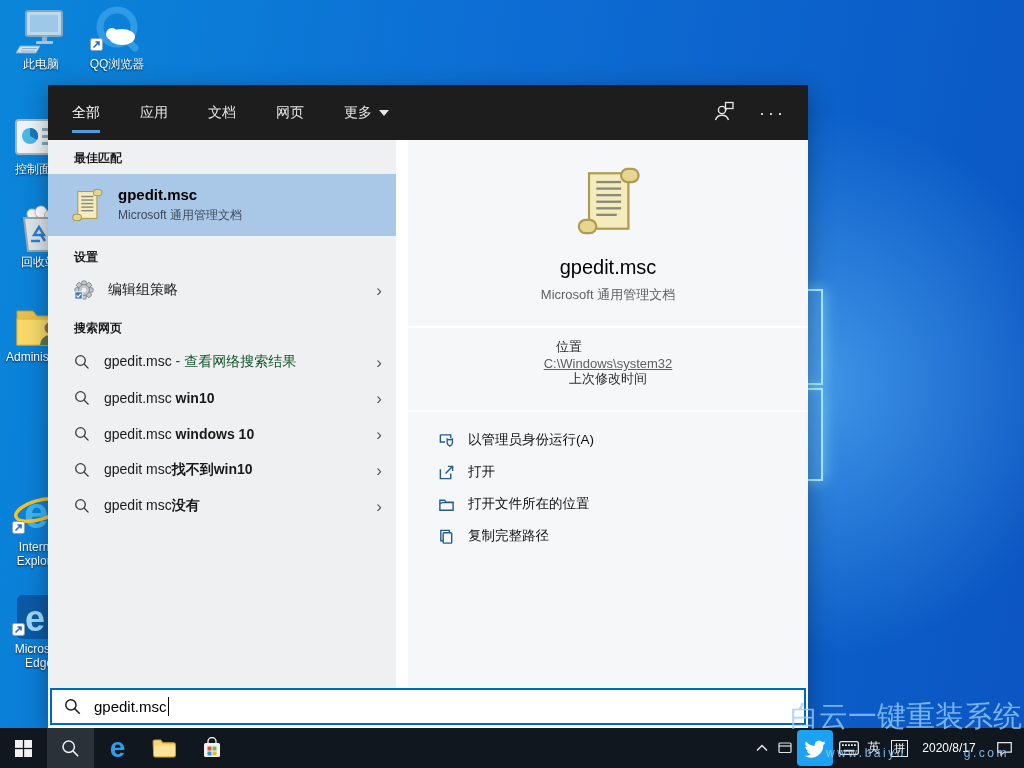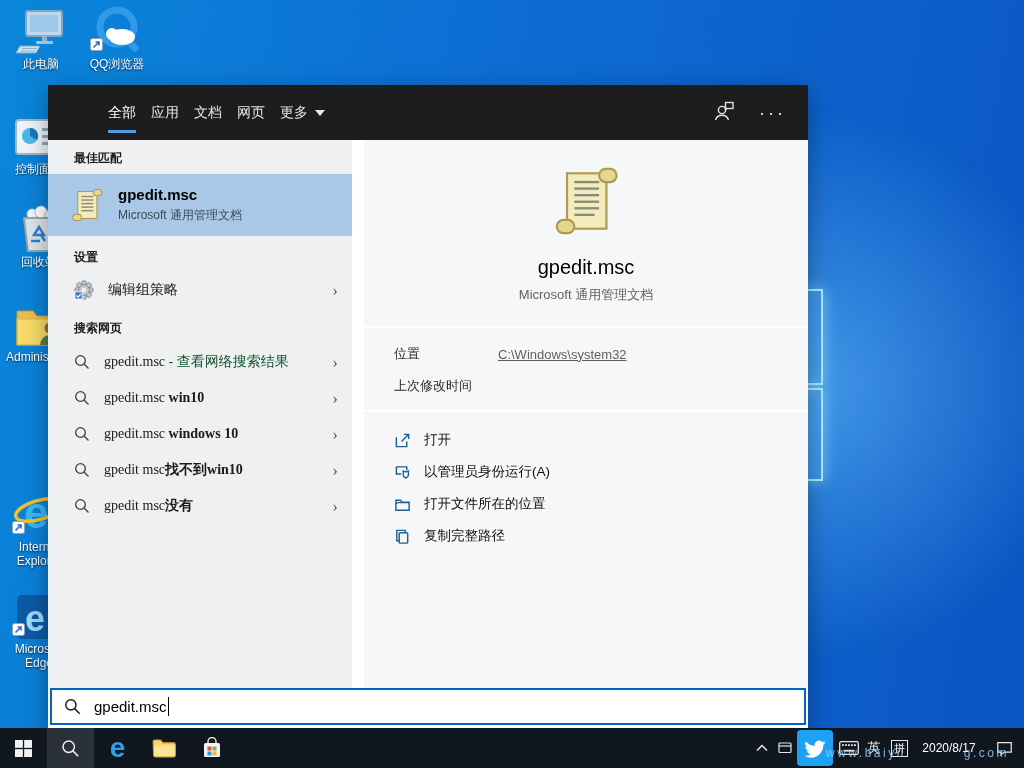--- a/index.html
+++ b/index.html
@@ -23,52 +23,52 @@
   .dicon { position:absolute; width:66px; text-align:center; color:#fff; z-index:10; }
   .dicon .dlabel { font-size:12px; line-height:14px; text-shadow:0 1px 2px rgba(0,0,0,.75); margin-top:2px; white-space:nowrap; }
   .dicon .dlabel.wrap { white-space:normal; }
   .dicon .art { position:relative; height:50px; display:flex; align-items:flex-end; justify-content:center; }
   .sc-badge { position:absolute; left:6px; bottom:0; }
 
   
   .panel { position:absolute; left:48px; top:85px; width:760px; height:643px; z-index:40;
     background:#ffffff; box-shadow:0 6px 22px rgba(0,0,0,.35); }
   .topbar { height:55px; background:#1d1d1d; display:flex; align-items:center; padding:0 24px; position:relative; }
-  .tabs { display:flex; gap:15px; height:100%;margin-left:36px; }
+  .tabs { display:flex; gap:40px; height:100%; }
   .tab { height:100%; display:flex; align-items:center; color:#e6e6e6; font-size:14px; position:relative; cursor:default; }
   .tab.active { color:#fff; }
   .tab.active::after { content:""; position:absolute; left:0; right:0; bottom:7px; height:3px; background:#4f9ee3; }
   .tab .dda { width:0; height:0; border-left:5px solid transparent; border-right:5px solid transparent; border-top:6px solid #e6e6e6; margin-left:7px; }
   .topbar-right { position:absolute; right:22px; display:flex; align-items:center; gap:24px; }
   .dots { color:#e8e8e8; font-size:18px; letter-spacing:3px; line-height:10px; }
 
   .pbody { display:flex; height:550px; background:#fff; }
-  .leftcol { width:304px; background:#eef0f1; }
+  .leftcol { width:348px; background:#eef0f1; }
   .rightcol { flex:1; margin-left:12px; background:#f6f7f8; }
 
   .sec-h { padding:13px 0 7px 26px; font-size:12px; font-weight:bold; color:#1a1a1a; }
   .bm-row { height:62px; background:#a9c7e6; display:flex; align-items:center; padding-left:22px; }
   .bm-text { margin-left:14px; }
   .bm-title { font-size:15px; font-weight:bold; color:#000; }
   .bm-sub { font-size:12px; color:#3c4a58; margin-top:4px; }
 
-  .lrow { height:34px; display:flex; align-items:center; padding:0 14px 0 26px; font-size:14px; color:#1a1a1a;font-family:Liberation Serif, serif; }
+  .lrow { height:34px; display:flex; align-items:center; padding:0 14px 0 26px; font-size:14px; color:#1a1a1a; }
   .lrow .chev { margin-left:auto; color:#5a5a5a; font-size:17px; line-height:1; }
   .lrow .txt { margin-left:14px; white-space:nowrap; }
   .lrow .txt b { font-weight:bold; }
   .lrow .txt .muted { color:#14532d; }
   .web-row { height:36px; }
 
   
   .det-head { text-align:center; padding-top:26px; }
   .det-title { font-size:20px; color:#000; margin-top:16px; }
   .det-sub { font-size:13px; color:#5f5f5f; margin-top:7px; padding-bottom:22px; }
   .divider { height:2px; background:#ffffff; }
   .meta { padding:10px 30px 8px 30px; }
-  .meta-row { display:flex; align-items:center; height:32px; font-size:13px; color:#2a2a2a; }
+  .meta-row { display:flex; align-items:center; height:32px; font-size:13px; color:#2a2a2a;flex-direction:column; }
   .meta-label { width:104px; }
   .meta-link { color:#5f5f5f; text-decoration:underline; cursor:pointer; }
   .actions { padding:12px 0 0 30px; }
   .act-row { display:flex; align-items:center; height:32px; gap:13px; font-size:13.5px; color:#101010; cursor:default; }
 
   .searchbox { position:absolute; left:2px; right:2px; top:603px; height:37px; background:#fff;
     border:2px solid #0067c0; display:flex; align-items:center; padding:0 12px; }
   .searchbox .sval { font-size:15px; color:#000; margin-left:13px; }
   .caret { display:inline-block; width:1px; height:19px; background:#000; margin-left:1px; vertical-align:middle; }
 
@@ -348,31 +348,31 @@
           <div class="meta-row">
             <span class="meta-label" style="width:auto;">上次修改时间</span>
           </div>
         </div>
 
         <div class="divider"></div>
 
         <div class="actions">
           <div class="act-row">
             <svg width="17" height="17" viewBox="0 0 18 18">
+                <path d="M2.5 3 h11 v3.5 M2.5 3 v7.5 h5" fill="none" stroke="#1f5d8c" stroke-width="1.5"></path>
+                <path d="M12.5 8.2 c1.6 0 2.8-.8 2.8-.8 v4 c0 2.3-2.8 3.6-2.8 3.6 s-2.8-1.3-2.8-3.6 v-4 s1.2 .8 2.8 .8 z" fill="none" stroke="#1f5d8c" stroke-width="1.4"></path>
+              </svg>
+            <span>以管理员身份运行(A)</span>
+          </div>
+          <div class="act-row">
+            <svg width="17" height="17" viewBox="0 0 18 18">
                 <path d="M2.5 5.5 v10 h11 v-5.5" fill="none" stroke="#1f5d8c" stroke-width="1.5"></path>
                 <path d="M8 10 L15.5 2.5 M10.5 2.5 h5 v5" fill="none" stroke="#1f5d8c" stroke-width="1.5"></path>
               </svg>
             <span>打开</span>
-          </div>
-          <div class="act-row">
-            <svg width="17" height="17" viewBox="0 0 18 18">
-                <path d="M2.5 3 h11 v3.5 M2.5 3 v7.5 h5" fill="none" stroke="#1f5d8c" stroke-width="1.5"></path>
-                <path d="M12.5 8.2 c1.6 0 2.8-.8 2.8-.8 v4 c0 2.3-2.8 3.6-2.8 3.6 s-2.8-1.3-2.8-3.6 v-4 s1.2 .8 2.8 .8 z" fill="none" stroke="#1f5d8c" stroke-width="1.4"></path>
-              </svg>
-            <span>以管理员身份运行(A)</span>
           </div>
           <div class="act-row">
             <svg width="17" height="17" viewBox="0 0 18 18">
                 <path d="M2 4.5 h5 l1.5 2 h7.5 v8.5 h-14 z" fill="none" stroke="#1f5d8c" stroke-width="1.5"></path>
                 <path d="M2 8 l2.5 -1 h11.5" fill="none" stroke="#1f5d8c" stroke-width="1.2"></path>
               </svg>
             <span>打开文件所在的位置</span>
           </div>
           <div class="act-row">
             <svg width="17" height="17" viewBox="0 0 18 18">
@@ -388,20 +388,21 @@
     <div class="searchbox">
       <svg width="17" height="17" viewBox="0 0 16 16" style="color:#1a1a1a">
           <circle cx="6.5" cy="6.5" r="4.8" fill="none" stroke="currentColor" stroke-width="1.4"></circle>
           <line x1="10" y1="10" x2="14.8" y2="14.8" stroke="currentColor" stroke-width="1.4"></line>
         </svg>
       <span class="sval">gpedit.msc</span>
         <span class="caret"></span>
     </div>
   </div>
 
+  <div class="wm-title">白云一键重装系统</div>
   <div class="wm-url">
     <span>www.baiyu</span><span class="wm-gap"></span><span>g.com</span>
   </div>
 
   <div class="taskbar">
     <div class="tb-left">
       <div class="tb-btn">
         <svg viewBox="0 0 18 18" width="17" height="17">
             <rect x="0" y="0" width="8.3" height="8.3" fill="#f2f2f2"></rect>
             <rect x="9.7" y="0" width="8.3" height="8.3" fill="#f2f2f2"></rect>

